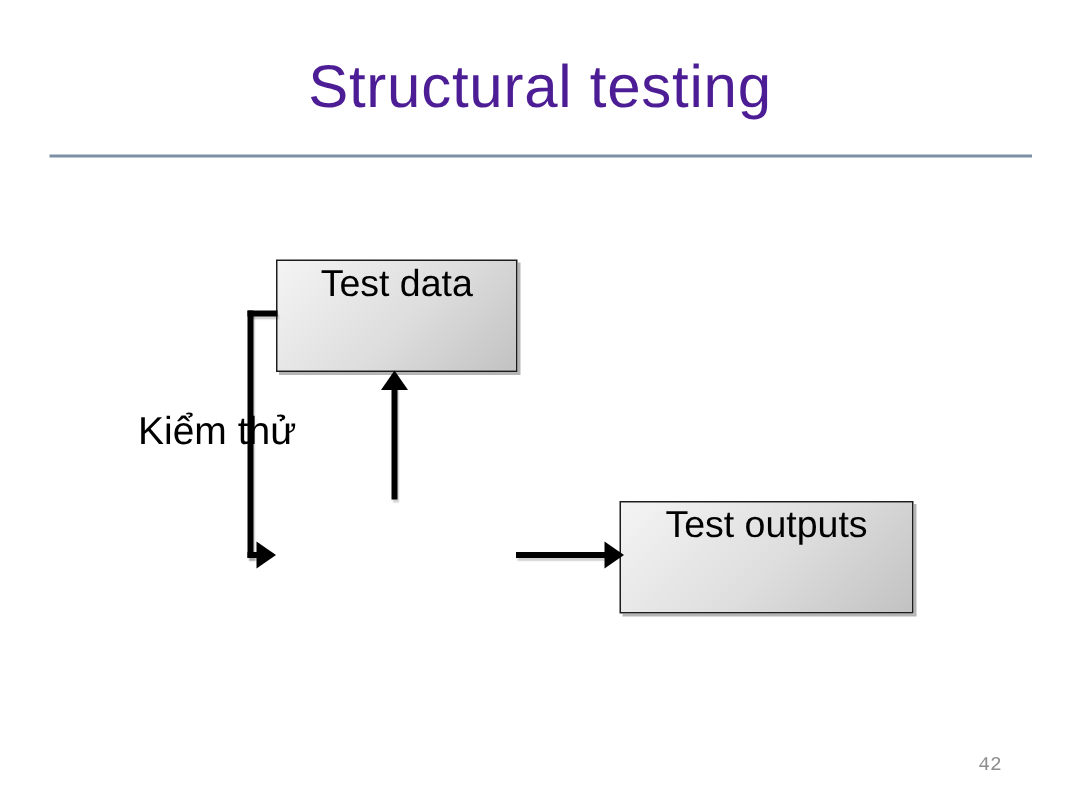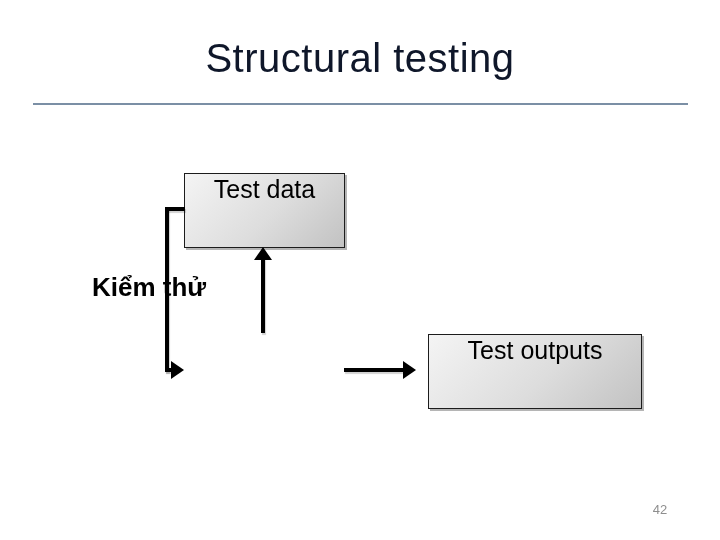--- a/index.html
+++ b/index.html
@@ -15,21 +15,21 @@
     background: #ffffff;
     overflow: hidden;
   }
   .slide-title {
     position: absolute;
     left: 0;
     top: 36px;
     width: 720px;
     text-align: center;
     font-size: 40px;
-    color: #0f172a;
+    color: #4c1d95;
     letter-spacing: 0.5px;
   }
   .title-divider {
     position: absolute;
     left: 33px;
     top: 103px;
     width: 655px;
     height: 2px;
     background: #7b8fa5;
   }
@@ -51,21 +51,21 @@
   .node-test-data {
     left: 184px; top: 173px; width: 161px; height: 75px;
   }
   .node-component-code {
     left: 183px; top: 333px; width: 161px; height: 77px;
     border-radius: 15px;
     border-width: 2px;
     padding: 0 6px;
   }
   .node-test-outputs {
-    left: 428px; top: 334px; width: 214px; height: 75px;
+    left: 413px; top: 334px; width: 196px; height: 75px;
   }
   
   .line {
     position: absolute;
     background: #000000;
     box-shadow: 1px 2px 1px rgba(0,0,0,0.18);
   }
   .elbow-vertical   { left: 165px; top: 207px; width: 4px;  height: 165px; }
   .elbow-top-h      { left: 165px; top: 207px; width: 20px; height: 4px; }
   .elbow-bottom-h   { left: 165px; top: 368px; width: 10px; height: 4px; }
@@ -93,32 +93,32 @@
     border-left: 13px solid #000000;
     border-top: 9px solid transparent;
     border-bottom: 9px solid transparent;
   }
   
   .edge-label {
     position: absolute;
     font-size: 26px;
     color: #000000;
     white-space: nowrap;
-    font-weight: bold;
   }
   .label-kiem-thu { left: 92px;  top: 272px; }
   .label-rut-ra   { left: 273px; top: 277px; }
   .page-number {
     position: absolute;
     left: 640px;
     top: 502px;
     width: 40px;
     text-align: center;
     font-size: 13px;
     color: #8e8e8e;
+    font-family: Liberation Mono, monospace;
   }
 </style>
 </head>
 <body>
 
 <div class="slide">
 
   <div class="slide-title">Structural testing</div>
 
   <div class="title-divider"></div>

